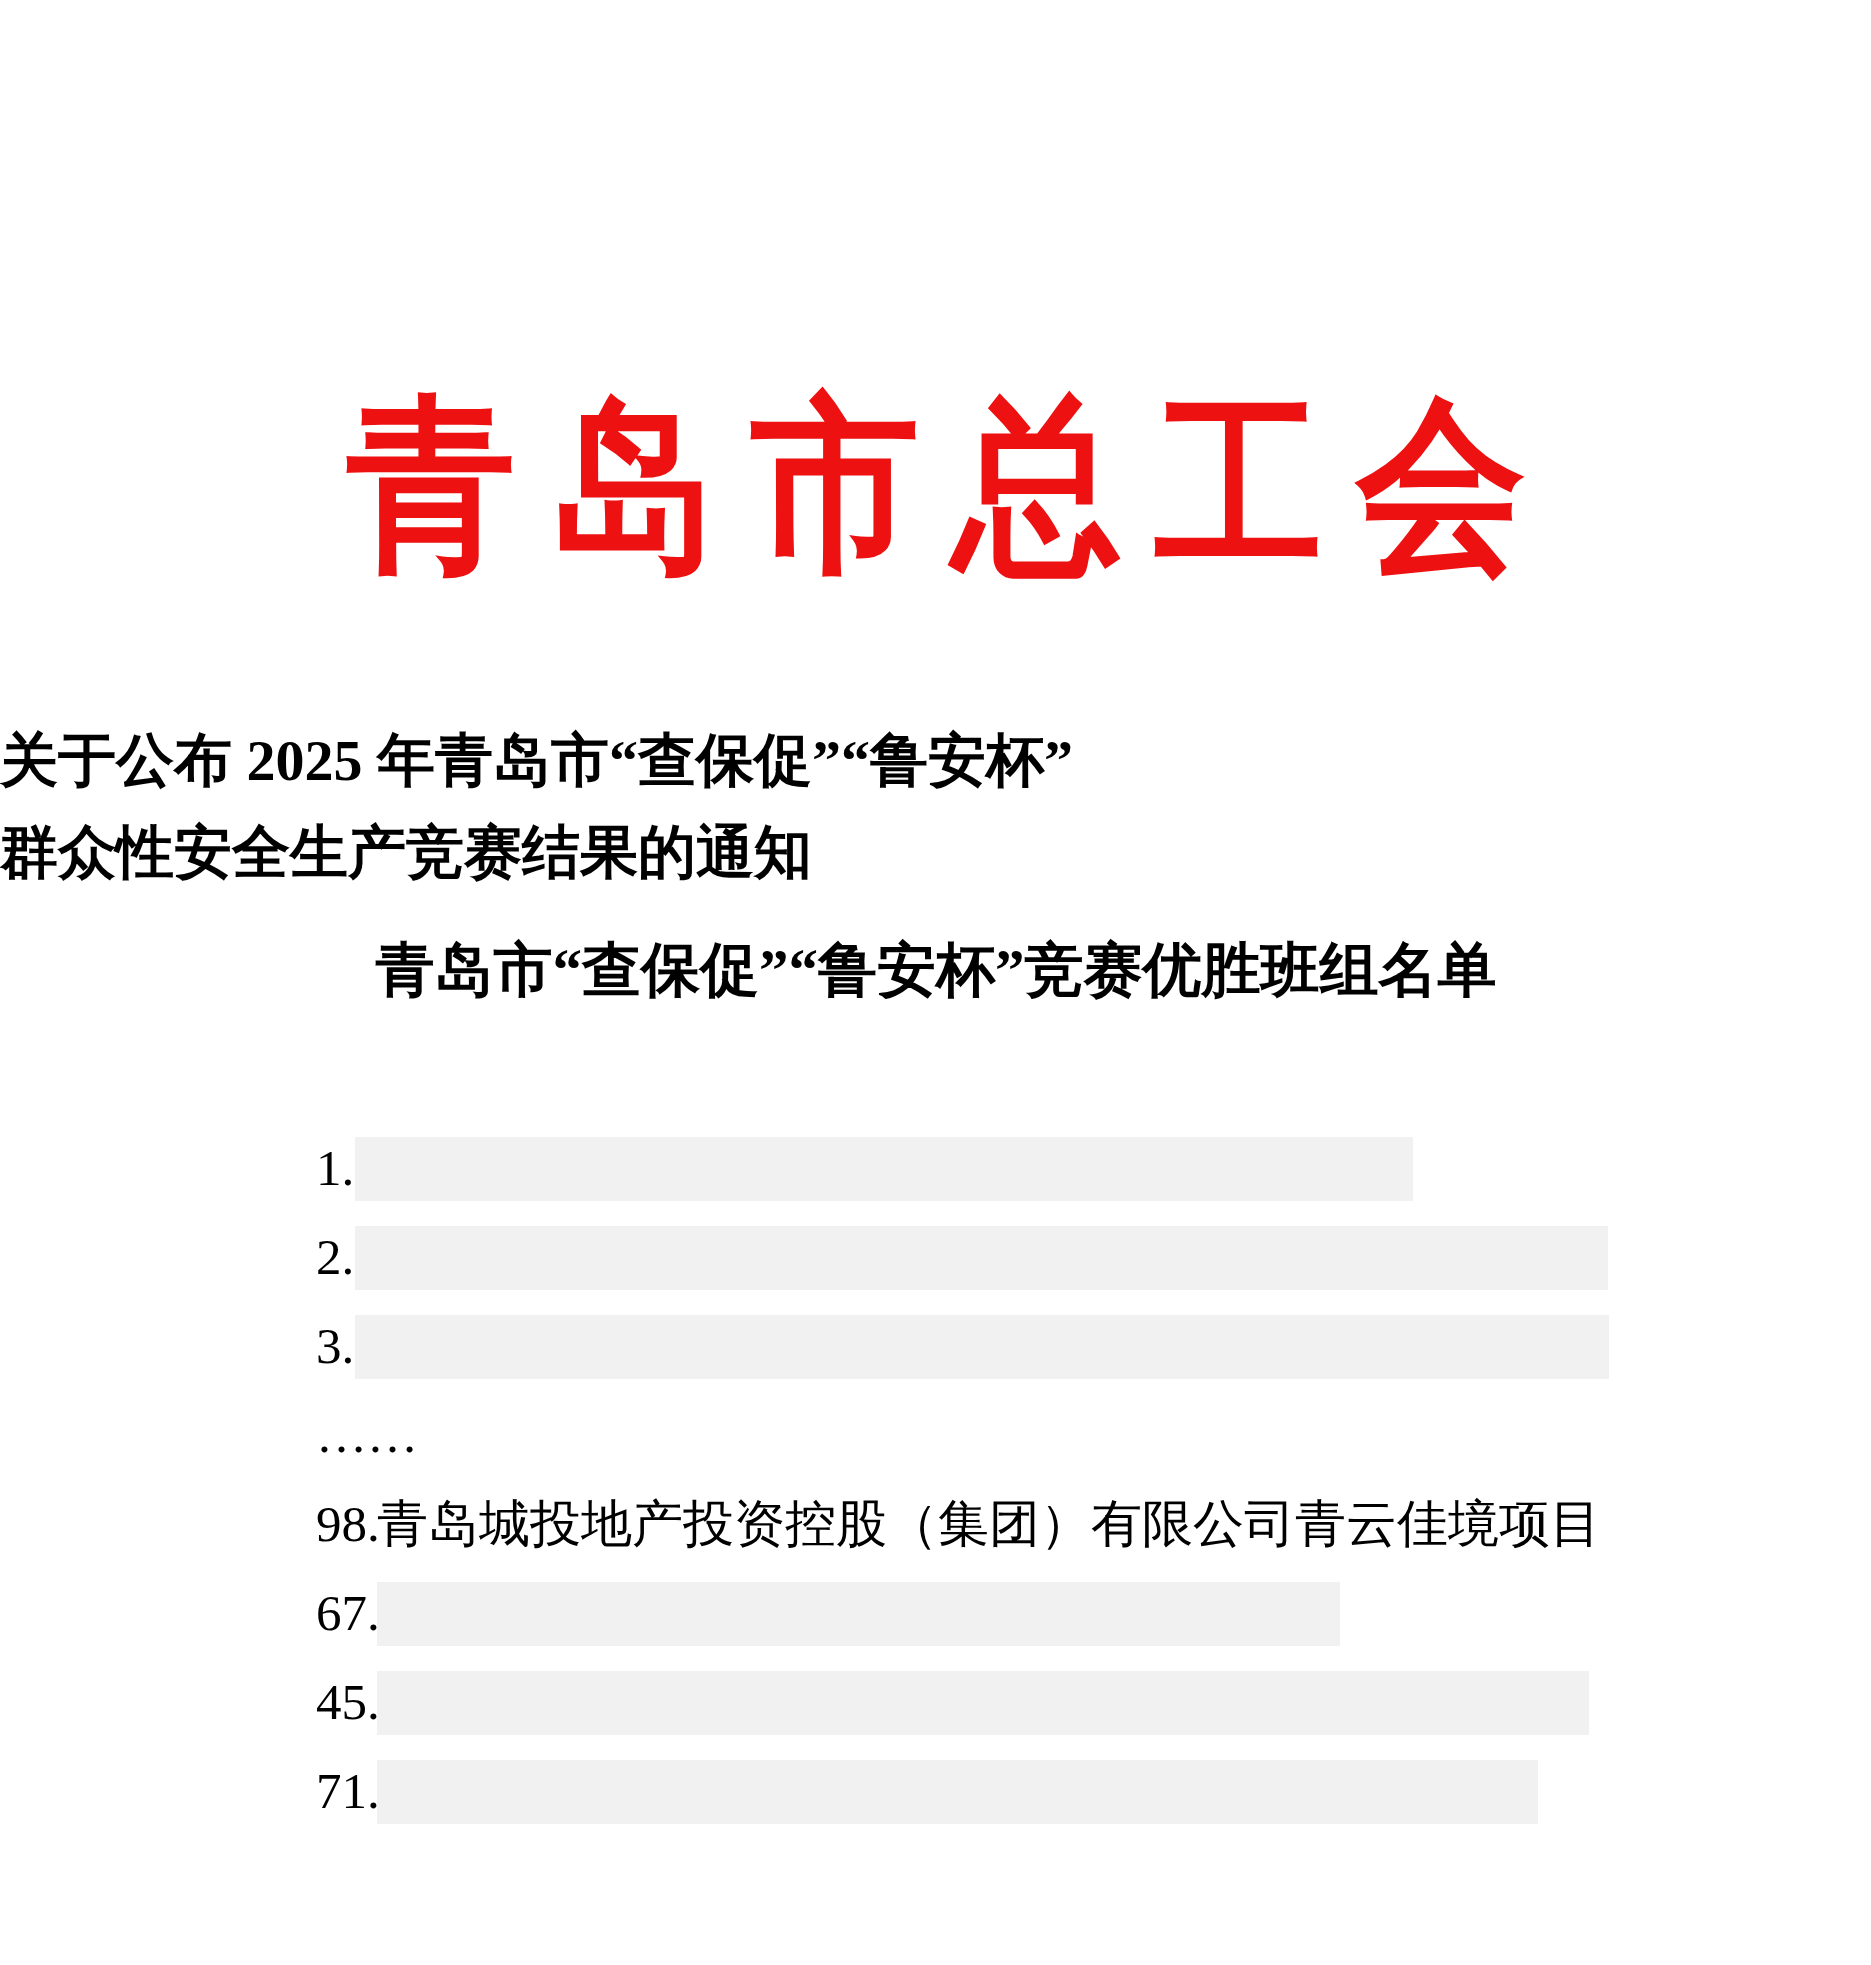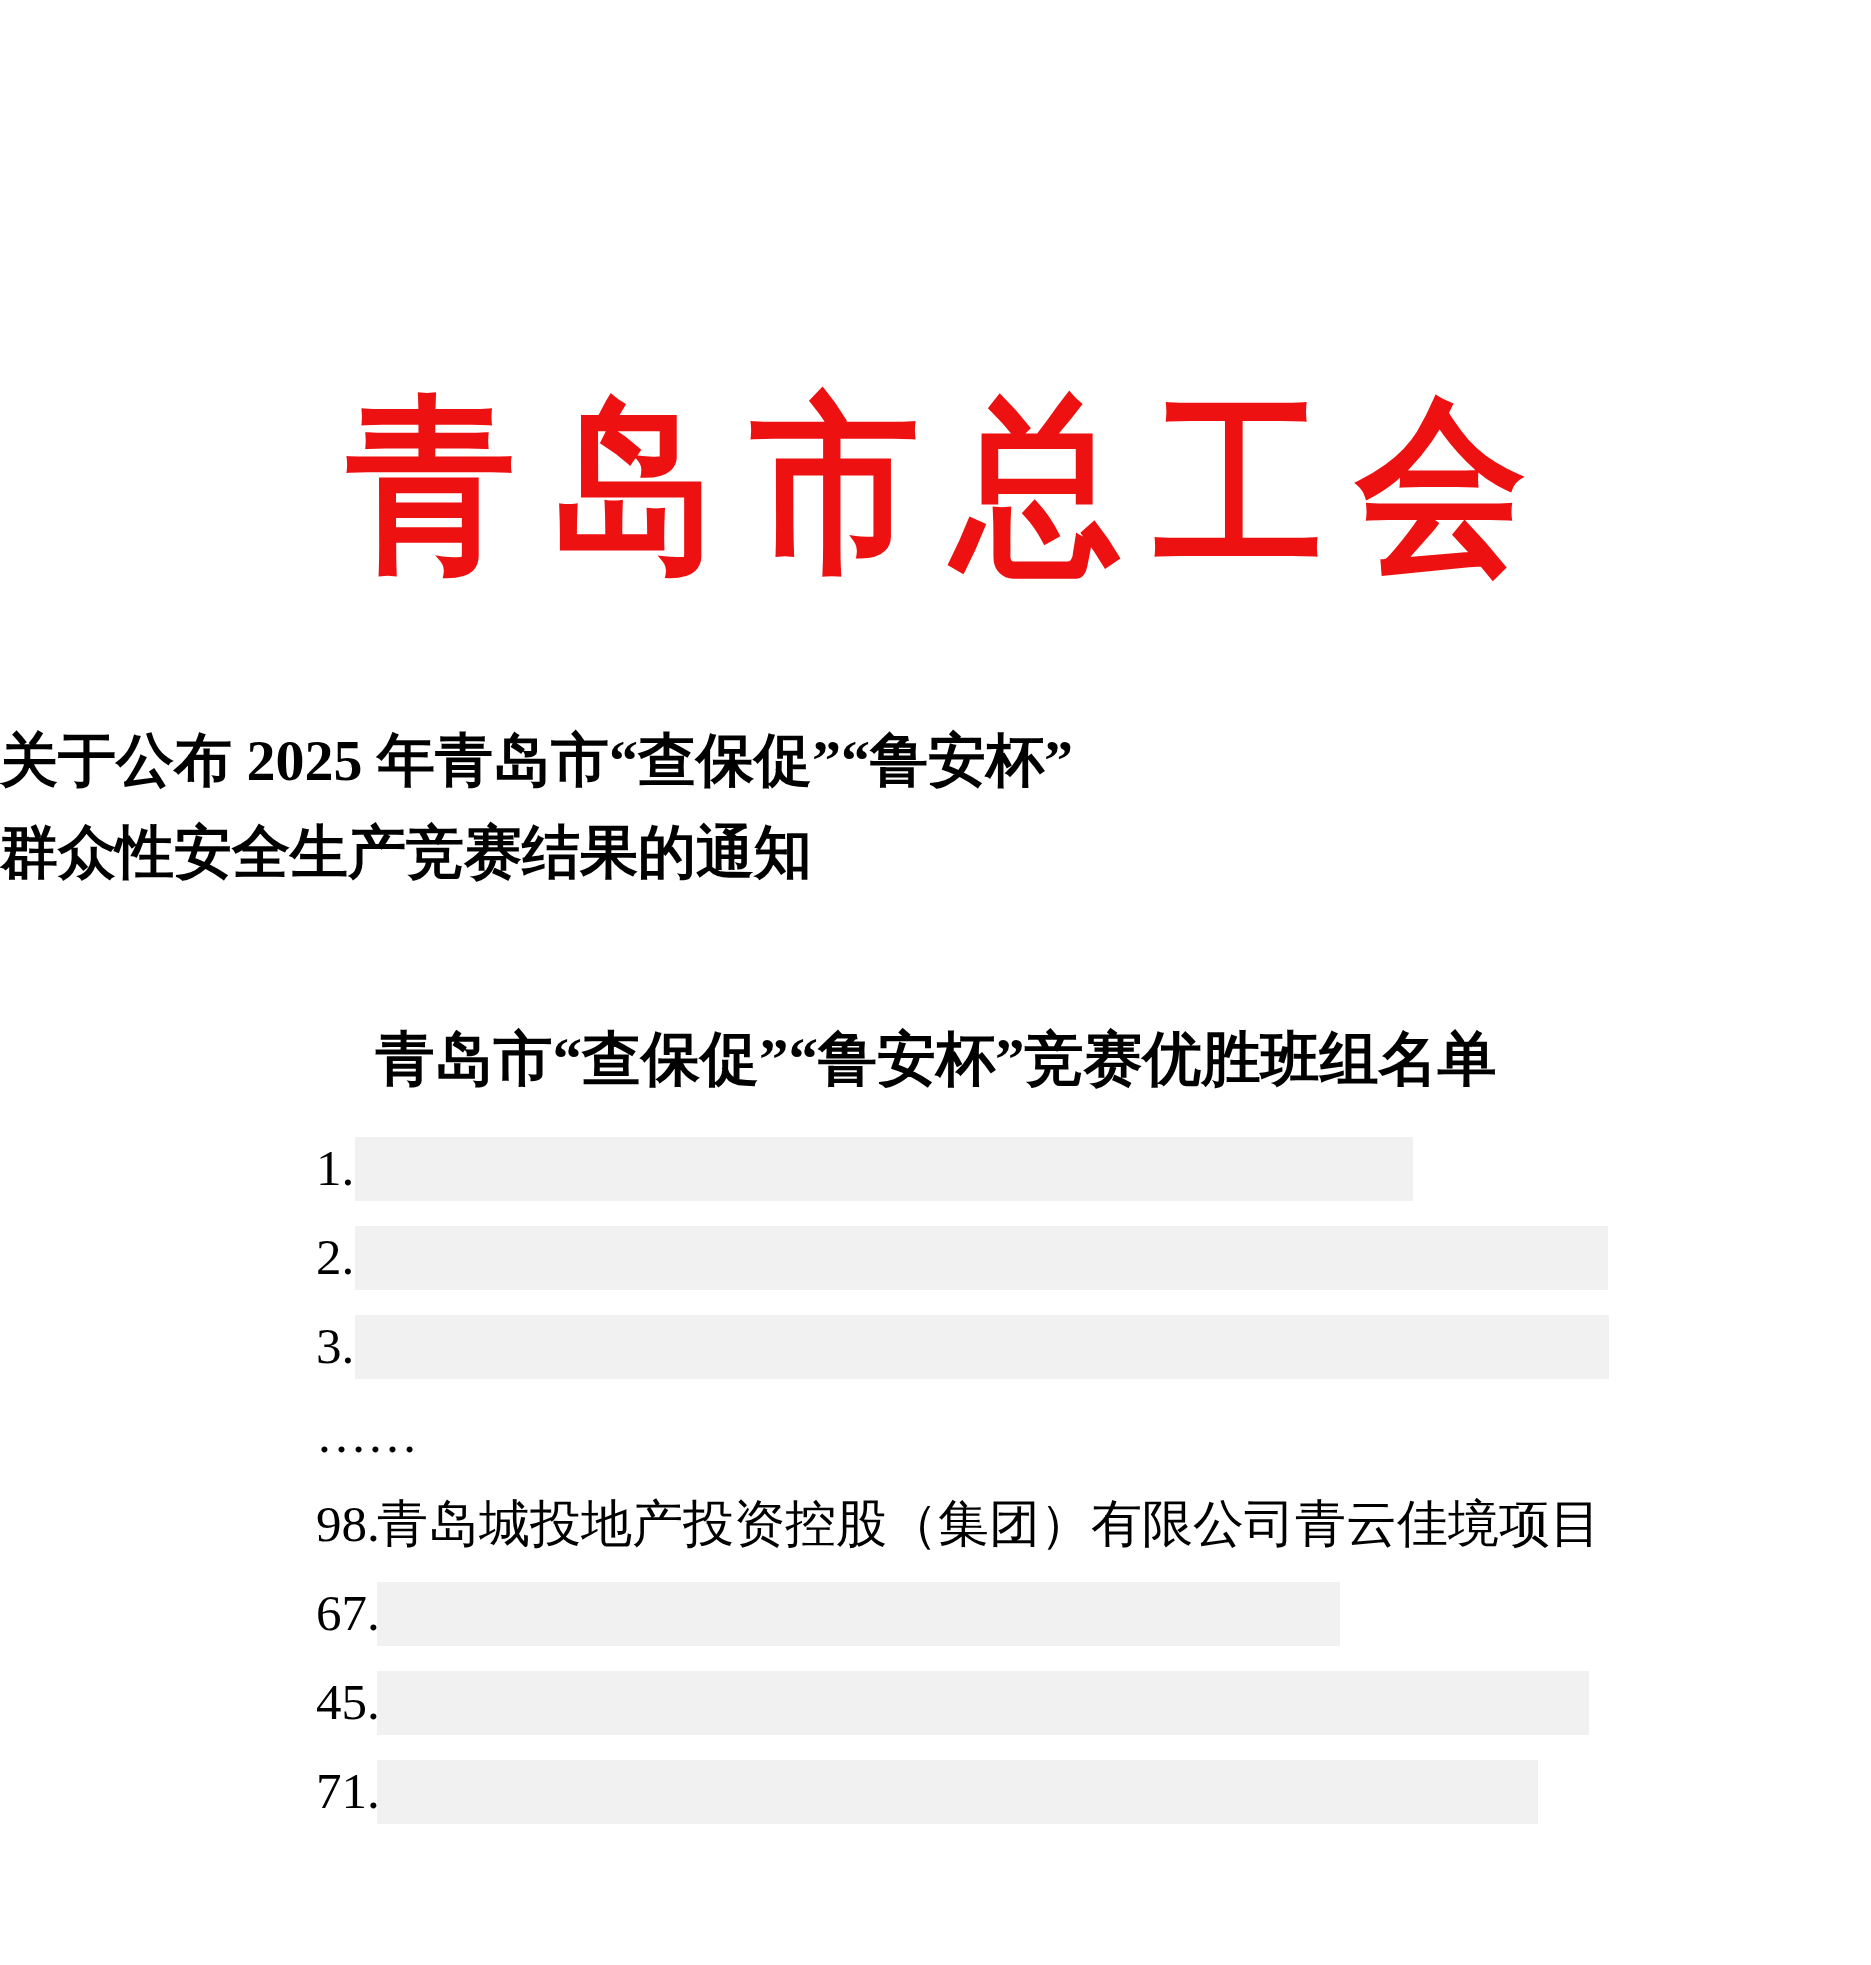--- a/index.html
+++ b/index.html
@@ -15,21 +15,21 @@
     transform:scaleY(1.12);transform-origin:50% 50%;
     white-space:nowrap;
   }
   
   .notice-title{
     position:absolute;top:715px;left:0;width:100%;text-align:left;
     font-weight:bold;font-size:58px;line-height:92px;white-space:nowrap;
   }
   
   .subtitle{
-    position:absolute;top:1025px;left:0;width:100%;text-align:center;
+    position:absolute;top:936px;left:0;width:100%;text-align:center;
     font-weight:bold;font-size:59px;line-height:68px;white-space:nowrap;
   }
   
   .list{position:absolute;top:1124px;left:316px;}
   .row{display:flex;align-items:center;height:89px;}
   .num{font-size:51px;line-height:89px;flex:0 0 auto;}
   .num.d1{width:39px;}
   .num.d2{width:61px;}
   .redact{height:64px;background:#f1f1f1;flex:0 0 auto;}
   .itemtext{font-size:51px;line-height:89px;white-space:nowrap;}

